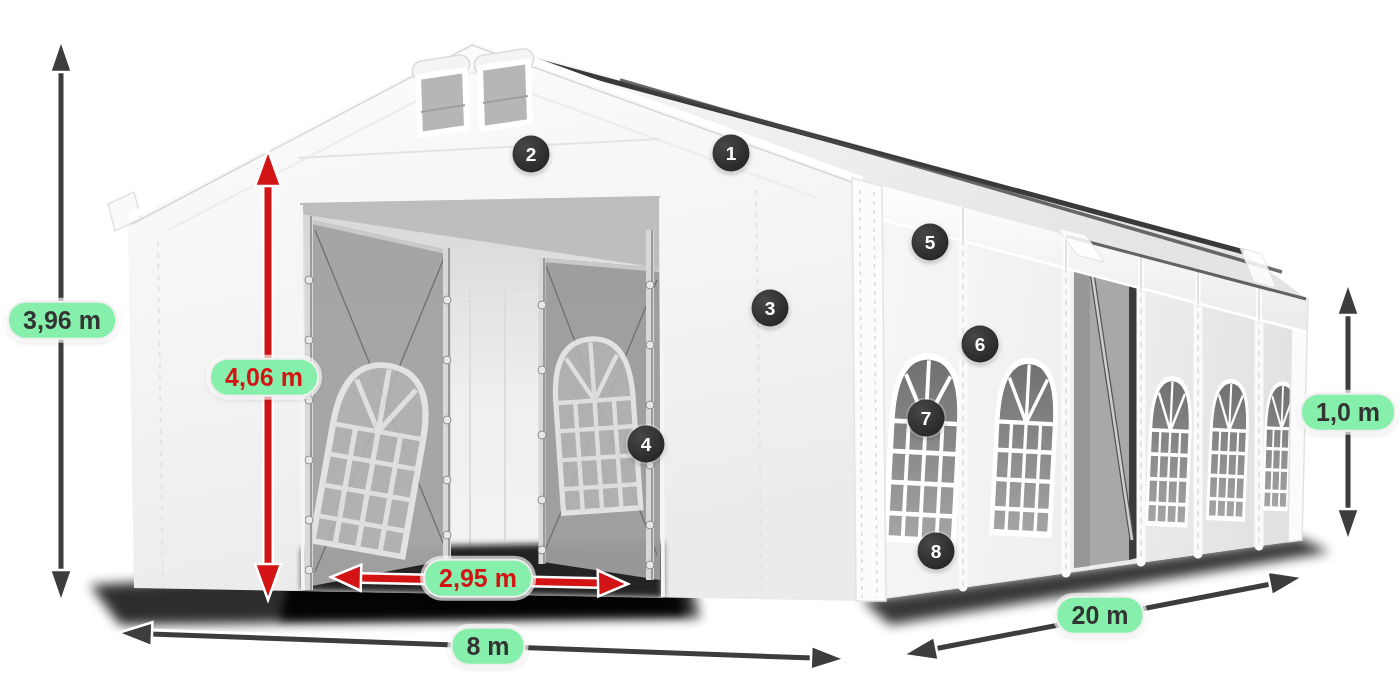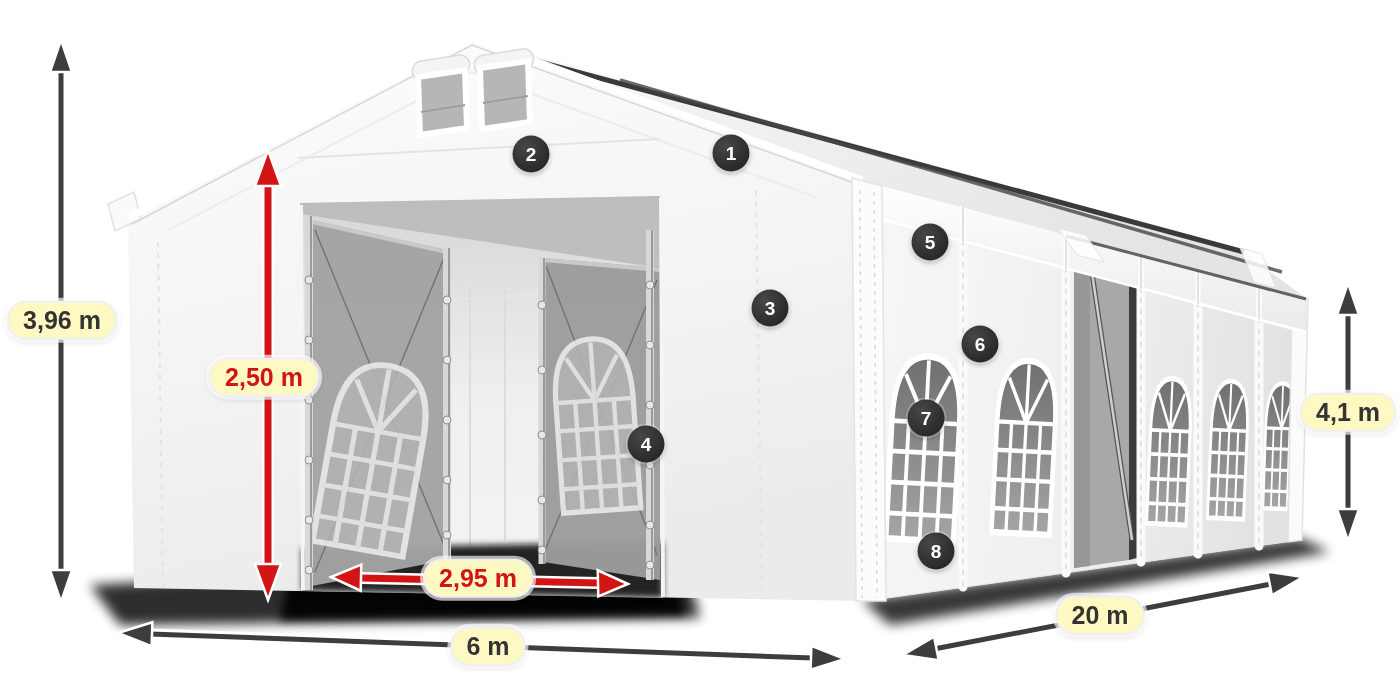--- a/index.html
+++ b/index.html
@@ -1,19 +1,19 @@
 <!DOCTYPE html>
 <html><head>
 <meta charset="utf-8">
 <style>
   html,body{margin:0;padding:0;background:#ffffff;}
   .stage{position:relative;width:1400px;height:700px;overflow:hidden;background:#ffffff;
          font-family:"Liberation Sans","DejaVu Sans",sans-serif;}
   .stage svg{position:absolute;left:0;top:0;}
-  .pill{position:absolute;transform:translate(-50%,-50%);background:#fef9c3;
+  .pill{position:absolute;transform:translate(-50%,-50%);background:#86efac;
         border:2px solid #f0f0f0;border-radius:19px;padding:3px 14px;
         font-size:25px;font-weight:bold;line-height:1.15;color:#333333;white-space:nowrap;
         box-shadow:0 0 0 3px rgba(255,255,255,.65),0 2px 6px rgba(0,0,0,.18);z-index:4;}
   .pill.red{color:#d21414;}
   .marker{position:absolute;transform:translate(-50%,-50%);width:37px;height:37px;border-radius:50%;
           background:radial-gradient(circle at 35% 30%,#474747,#1e1e1e);color:#ffffff;
           font-size:19px;font-weight:bold;display:flex;align-items:center;justify-content:center;
           box-shadow:0 0 0 2px rgba(255,255,255,.28),0 2px 5px rgba(0,0,0,.35);z-index:5;}
 </style>
 </head>
@@ -254,25 +254,25 @@
   </g>
 
   <g>
     <path d="M1348,313 L1348,511" stroke="#ffffff" stroke-width="11" stroke-linecap="round"></path>
     <path d="M1348,313 L1348,511" stroke="#3d3d3d" stroke-width="5"></path>
     <path d="M1348,283 L1337,315 L1359,315 Z M1348,541 L1337,509 L1359,509 Z" fill="#3d3d3d" stroke="#ffffff" stroke-width="2.5"></path>
   </g>
 </svg>
 
 <div class="pill" style="left:62px;top:320px">3,96 m</div>
-<div class="pill red" style="left:264px;top:377px">2,50 m</div>
+<div class="pill red" style="left:264px;top:377px">4,06 m</div>
 <div class="pill red" style="left:478px;top:578px">2,95 m</div>
-<div class="pill" style="left:488px;top:646px">6 m</div>
+<div class="pill" style="left:488px;top:646px">8 m</div>
 <div class="pill" style="left:1100px;top:615px">20 m</div>
-<div class="pill" style="left:1348px;top:412px">4,1 m</div>
+<div class="pill" style="left:1348px;top:412px">1,0 m</div>
 
 <div class="marker" style="left:731px;top:153px">1</div>
 <div class="marker" style="left:531px;top:154px">2</div>
 <div class="marker" style="left:770px;top:308px">3</div>
 <div class="marker" style="left:646px;top:444px">4</div>
 <div class="marker" style="left:930px;top:242px">5</div>
 <div class="marker" style="left:980px;top:344px">6</div>
 <div class="marker" style="left:926px;top:418px">7</div>
 <div class="marker" style="left:936px;top:551px">8</div>
 

